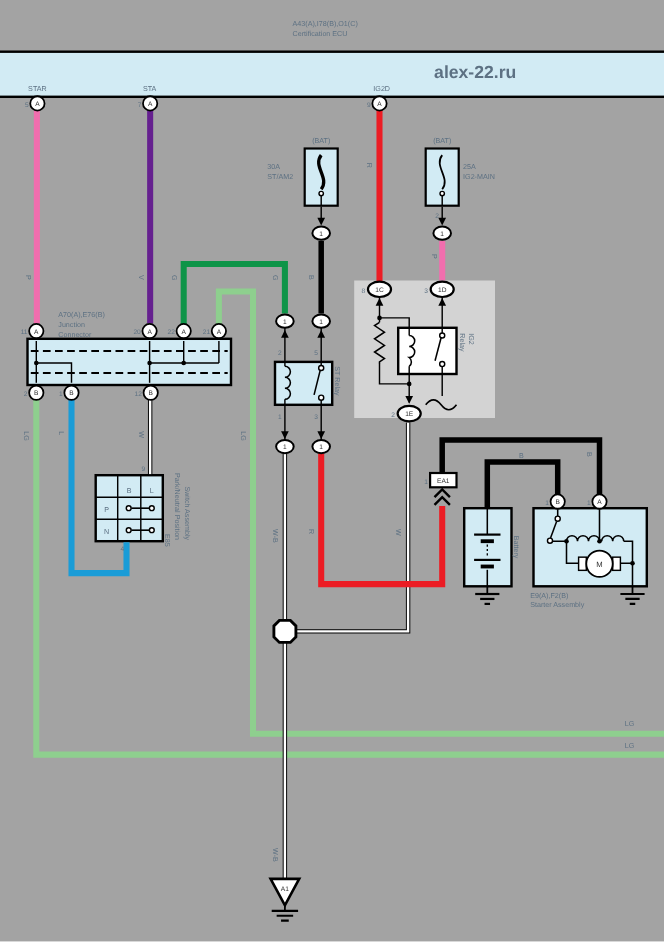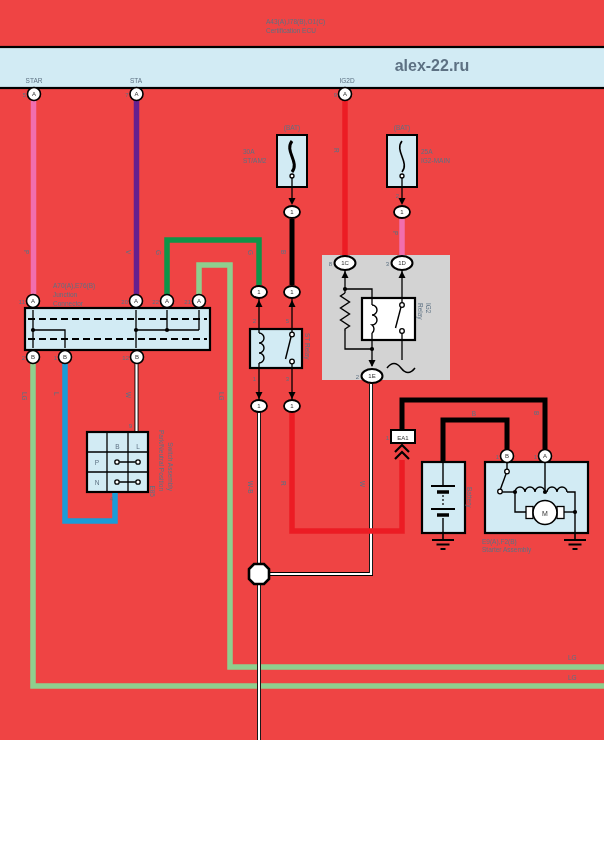--- a/index.html
+++ b/index.html
@@ -1,16 +1,16 @@
 <!DOCTYPE html>
 <html><head>
 <meta charset="utf-8">
 <style>
   html,body{margin:0;padding:0;background:#ffffff;}
-  .stage{position:relative;width:604px;height:740px;background:#ef4444;overflow:hidden;}
+  .stage{position:relative;width:604px;height:856px;background:#a3a3a3;overflow:hidden;}
   text{font-family:"Liberation Sans", sans-serif;fill:#5d7183;}
   .lbl{font-size:6.5px;}
   .pin{font-size:6px;}
   .circ{font-size:6px;fill:#333333;}
   .wm{font-size:16px;font-weight:bold;}
 </style>
 </head>
 <body>
 
 <div class="stage">

